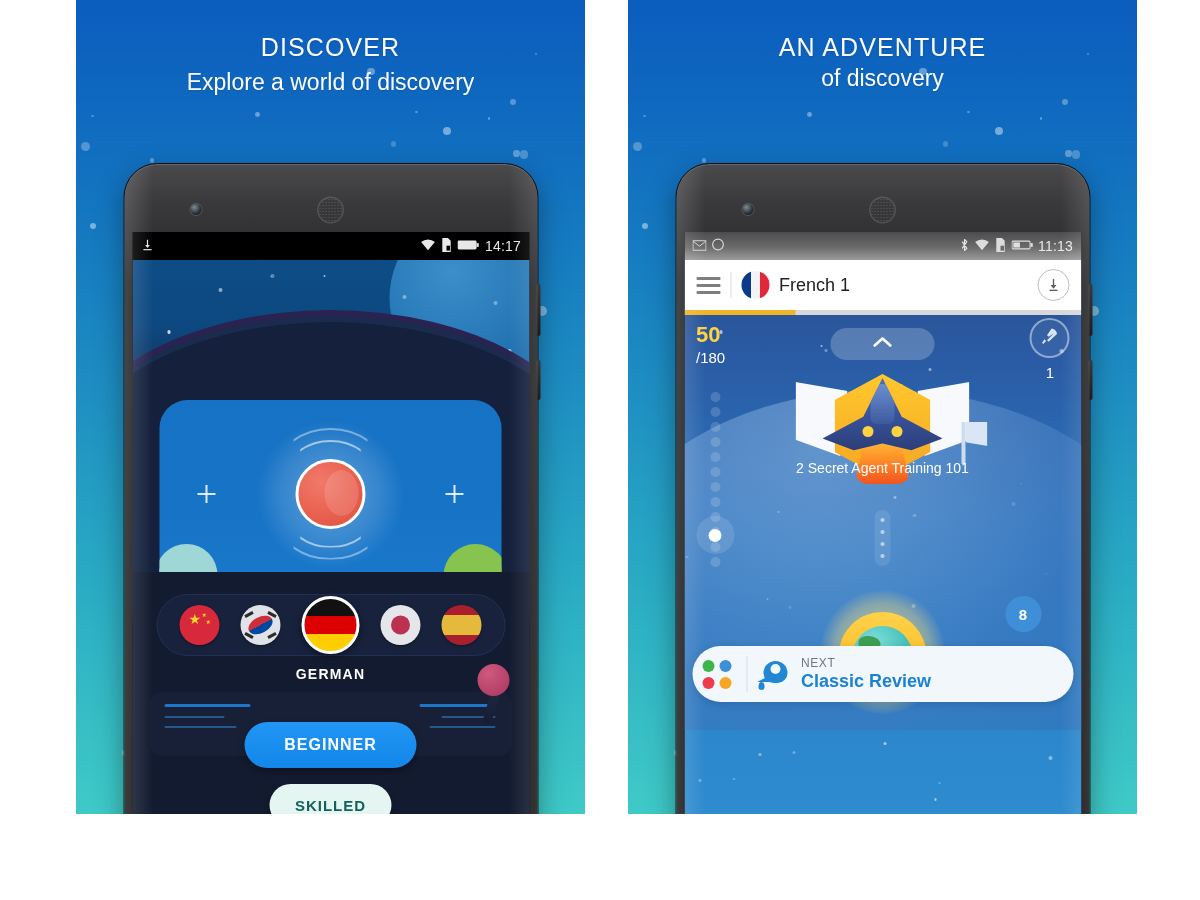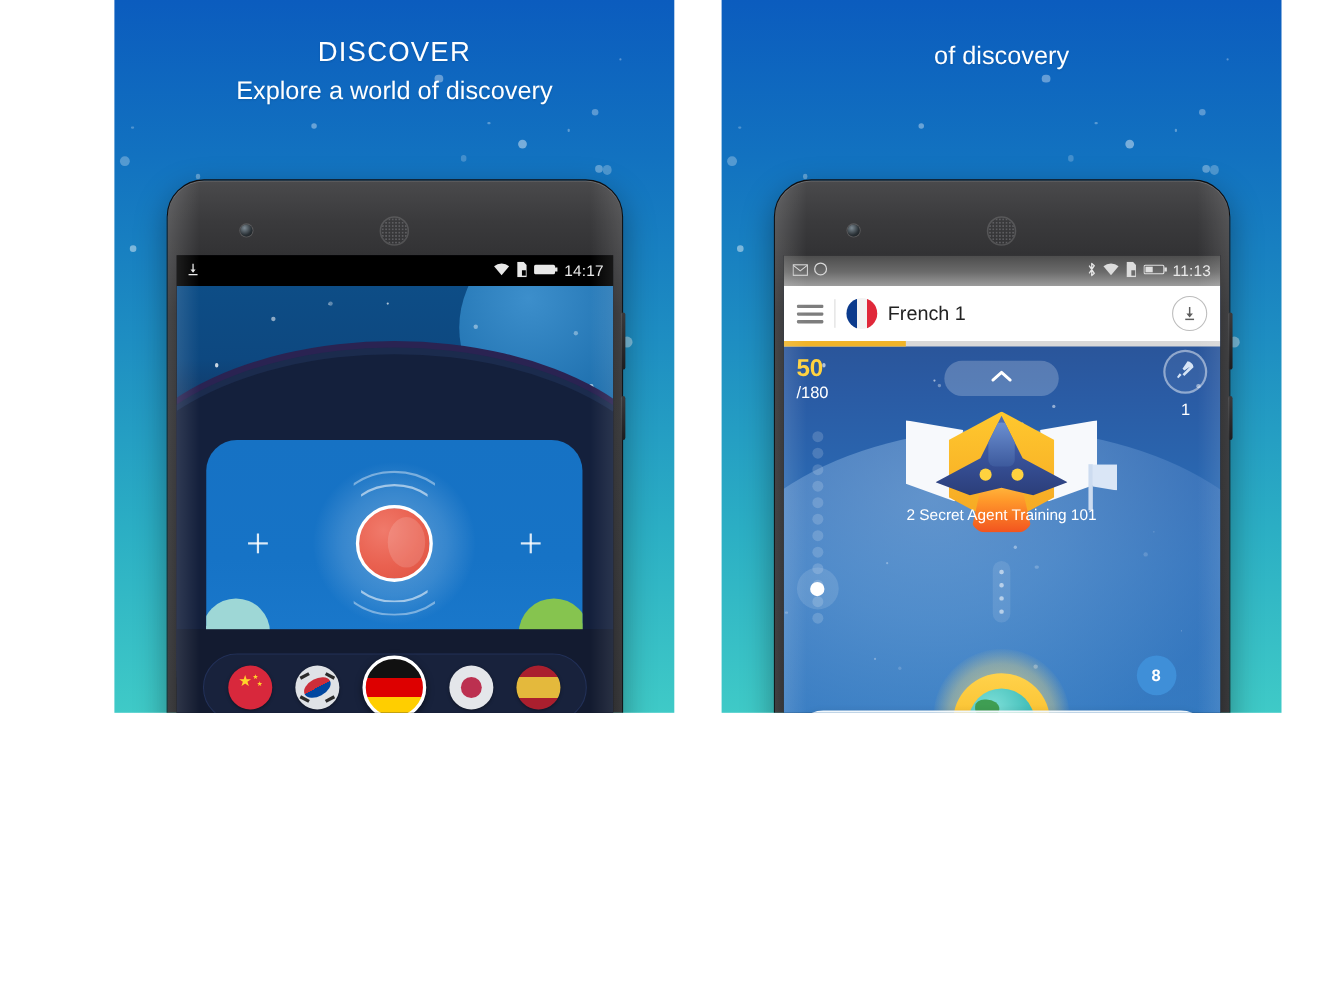--- a/index.html
+++ b/index.html
@@ -3,22 +3,22 @@
 <meta charset="utf-8">
 <title>App Store Screenshots</title>
 <style>
   * { margin:0; padding:0; box-sizing:border-box; }
   html,body { width:1200px; height:900px; background:#ffffff; overflow:hidden;
     font-family:"Liberation Sans", sans-serif; }
 
   .stage { position:relative; width:1200px; height:900px; background:#fff; }
 
   
-  .panel { position:absolute; top:0; height:648px; overflow:hidden;
-           background:linear-gradient(180deg,#0B5CBE 0%,#1272C0 22%,#1E8EC2 48%,#2BAEC4 74%,#3FCAC7 100%);margin-left:28px; }
+  .panel { position:absolute; top:0; height:814px; overflow:hidden;
+           background:linear-gradient(180deg,#0B5CBE 0%,#1272C0 22%,#1E8EC2 48%,#2BAEC4 74%,#3FCAC7 100%); }
   #panel-1 { left:76px; width:509px; }
   #panel-2 { left:628px; width:509px; }
 
   .stars { position:absolute; inset:0; pointer-events:none; }
   .star { position:absolute; border-radius:50%; background:#ffffff; }
 
   
   .headline { position:absolute; left:0; right:0; top:34px; text-align:center;
               color:#ffffff; text-shadow:0 1px 2px rgba(0,0,0,.12); z-index:4; }
   .headline .h1 { font-size:25px; letter-spacing:1.1px; line-height:1.1; font-weight:400; }
@@ -563,20 +563,21 @@
         <span class="star" style="width: 8.25067px; height: 8.25067px; left: 165.513px; top: 615.458px; opacity: 0.21;"></span>
         <span class="star" style="width: 5.72505px; height: 5.72505px; left: 59.3591px; top: 281.35px; opacity: 0.25;"></span>
         <span class="star" style="width: 3.62449px; height: 3.62449px; left: 189.743px; top: 740.634px; opacity: 0.41;"></span>
         <span class="star" style="width: 9.9372px; height: 9.9372px; left: 63.897px; top: 401.236px; opacity: 0.17;"></span>
         <span class="star" style="width: 2.44696px; height: 2.44696px; left: 405.044px; top: 382.105px; opacity: 0.4;"></span>
         <span class="star" style="width: 3.26602px; height: 3.26602px; left: 141.21px; top: 431.374px; opacity: 0.35;"></span>
         <span class="star" style="width: 4.87395px; height: 4.87395px; left: 495.249px; top: 862.445px; opacity: 0.35;"></span>
       </div>
 
     <div class="headline">
+      <div class="h1">AN ADVENTURE</div>
       <div class="h2" style="margin-top:0;">of discovery</div>
     </div>
 
     <div class="phone">
       <div class="cam"></div>
       <div class="speaker"></div>
       <div class="sidebtn" style="top:120px;height:52px;"></div>
       <div class="sidebtn" style="top:196px;height:40px;"></div>
 
       <div class="screen">

